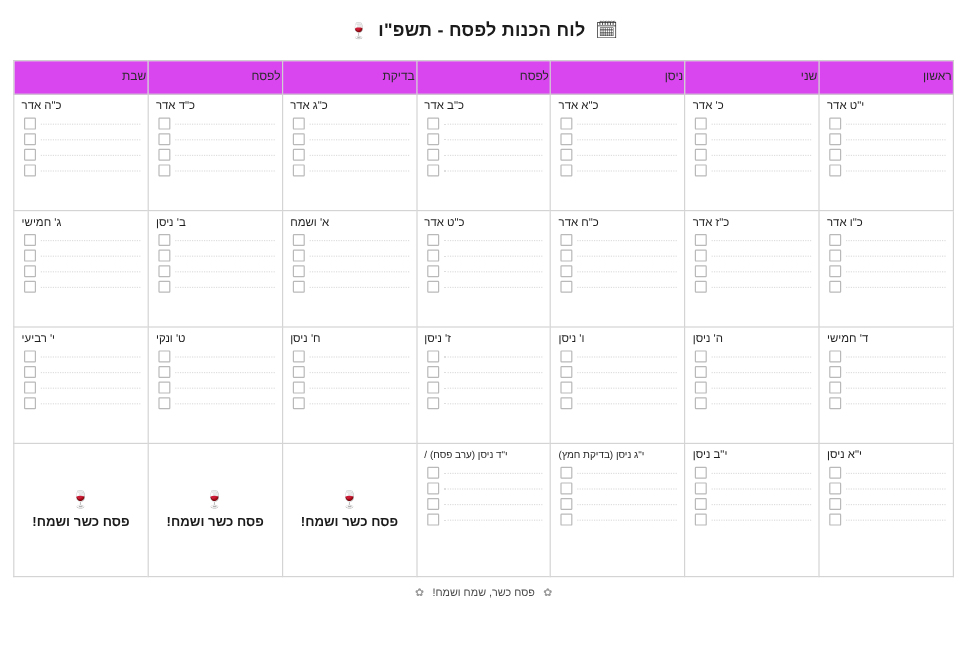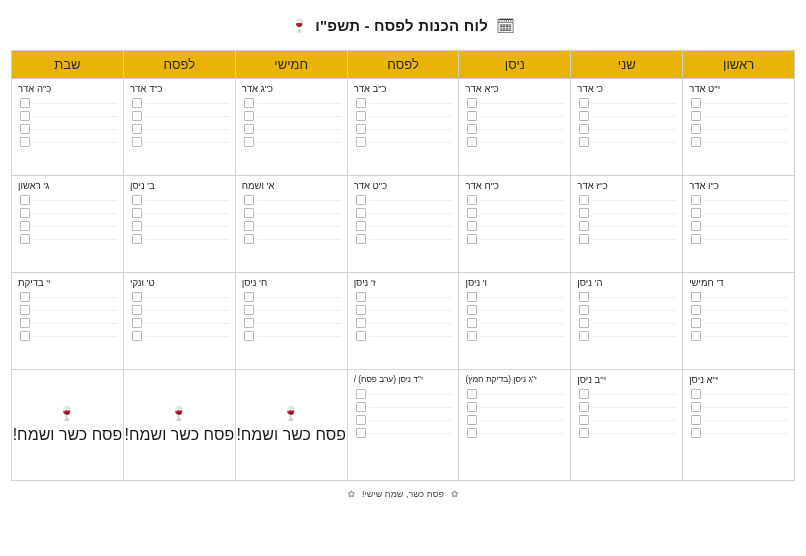--- a/index.html
+++ b/index.html
@@ -47,26 +47,26 @@
   .calendar {
     width: 784px;
     margin: 0 11px;
     border-collapse: collapse;
     table-layout: fixed;
     direction: rtl;
   }
   .calendar th {
     height: 25px;
     border: 1px solid #cfcfcf;
-    font-size: 13px;
+    font-size: 10px;
     font-weight: normal;
     color: #2b2b2b;
-    text-align: center;
+    text-align: right;
     vertical-align: middle;
-    background: #eab308;
+    background: #d946ef;
   }
   .calendar td {
     border: 1px solid #d4d4d4;
     vertical-align: top;
     padding: 0;
     background: #ffffff;
   }
   .cell {
     height: 96px;
     box-sizing: border-box;
@@ -125,22 +125,22 @@
     flex-direction: column;
     align-items: center;
     justify-content: center;
     gap: 6px;
   }
   .holiday .hl-icon {
     font-size: 14px;
     line-height: 1;
   }
   .holiday .hl-text {
-    font-size: 16px;
-    font-weight: normal;
+    font-size: 11px;
+    font-weight: bold;
     color: #1b1b1b;
     direction: rtl;
   }
   
   .footer {
     margin-top: 8px;
     display: flex;
     align-items: center;
     justify-content: center;
     gap: 7px;
@@ -166,21 +166,21 @@
     <span class="wine-icon">🍷</span>
   </div>
 
   <table class="calendar">
     <thead>
       <tr>
         <th>ראשון</th>
         <th>שני</th>
         <th>ניסן</th>
         <th>לפסח</th>
-        <th>חמישי</th>
+        <th>בדיקת</th>
         <th>לפסח</th>
         <th>שבת</th>
       </tr>
     </thead>
     <tbody>
 
       <tr>
         <td>
           <div class="cell">
             <div class="daylabel">י"ט אדר</div>
@@ -478,21 +478,21 @@
                 </div>
               <div class="taskrow">
                   <span class="cb"></span>
                   <span class="ruleline show"></span>
                 </div>
             </div>
           </div>
         </td>
         <td>
           <div class="cell">
-            <div class="daylabel">ג' ראשון</div>
+            <div class="daylabel">ג' חמישי</div>
             <div class="tasks">
               <div class="taskrow">
                   <span class="cb"></span>
                   <span class="ruleline show"></span>
                 </div>
               <div class="taskrow">
                   <span class="cb"></span>
                   <span class="ruleline show"></span>
                 </div>
               <div class="taskrow">
@@ -642,21 +642,21 @@
                 </div>
               <div class="taskrow">
                   <span class="cb"></span>
                   <span class="ruleline show"></span>
                 </div>
             </div>
           </div>
         </td>
         <td>
           <div class="cell">
-            <div class="daylabel">י' בדיקת</div>
+            <div class="daylabel">י' רביעי</div>
             <div class="tasks">
               <div class="taskrow">
                   <span class="cb"></span>
                   <span class="ruleline show"></span>
                 </div>
               <div class="taskrow">
                   <span class="cb"></span>
                   <span class="ruleline show"></span>
                 </div>
               <div class="taskrow">
@@ -783,17 +783,17 @@
             <span class="hl-text">פסח כשר ושמח!</span>
           </div>
         </td>
       </tr>
 
     </tbody>
   </table>
 
   <div class="footer">
     <span class="f-icon">✿</span>
-    <span class="f-text">פסח כשר, שמח שישי!</span>
+    <span class="f-text">פסח כשר, שמח ושמח!</span>
     <span class="f-icon">✿</span>
   </div>
 
 </div>
 
 </body></html>

